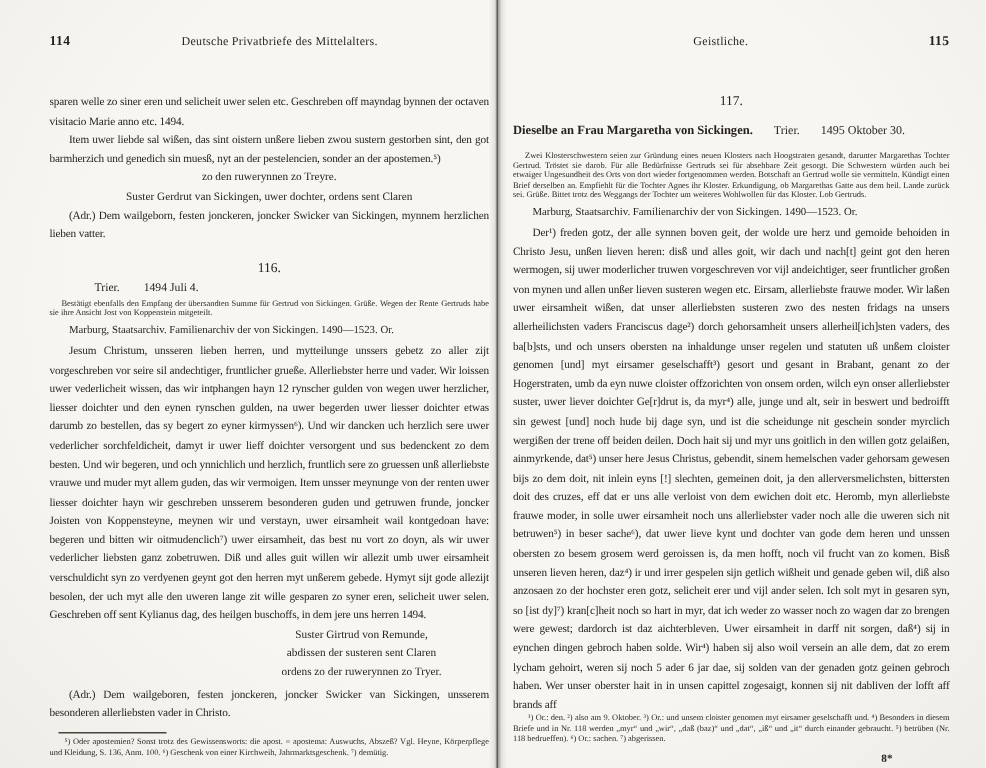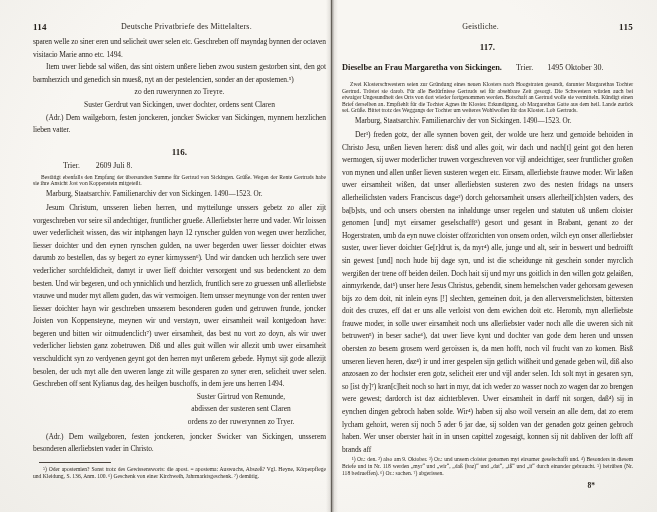--- a/index.html
+++ b/index.html
@@ -15,30 +15,30 @@
   .page-left{left:33px;width:293px;}
   .page-right{left:342px;width:291px;}
   .gutter{
     position:absolute;top:0;left:326px;width:12px;height:512px;
     background:linear-gradient(90deg,rgba(70,62,54,0) 0%,rgba(70,62,54,0.10) 30%,rgba(50,44,38,0.45) 50%,rgba(70,62,54,0.10) 70%,rgba(70,62,54,0) 100%);
   }
   .gutter-line{
     position:absolute;top:0;left:331px;width:1px;height:512px;
     background:rgba(40,34,28,0.55);
   }
-  .runhead{display:flex;align-items:flex-start;margin-bottom:4px;}
+  .runhead{display:flex;align-items:center;margin-bottom:30px;}
   .pagenum{font-weight:bold;font-size:9px;letter-spacing:.3px;}
   .runtitle{flex:1;text-align:center;font-weight:normal;font-size:8px;letter-spacing:.2px;}
   .body-text{
     font-size:7.5px;line-height:12.6px;text-align:justify;letter-spacing:-0.1px;
   }
   .body-text.indent{text-indent:13px;}
   .centered{ text-align:center;font-size:7.5px;line-height:12.6px;}
   .sig-block{margin:0 0 2px 42%;font-size:7.5px;line-height:12.6px;text-align:center;}
-  .letter-no{text-align:center;font-weight:bold;font-size:9px;margin:10px 0 4px 0;}
+  .letter-no{text-align:center;font-weight:normal;font-size:9px;margin:10px 0 4px 0;}
   .letter-head{font-weight:bold;font-size:8.2px;line-height:12px;text-align:center;letter-spacing:.1px;}
   .dateline{font-size:7.8px;margin:3px 0 4px 30px;}
   .dateline .d2{margin-left:14px;}
   .regest{font-size:5.6px;line-height:6.6px;text-align:justify;margin:3px 0 3px 0;color:#2b2620;}
   .regest.ind{text-indent:8px;}
   .source{font-size:7.2px;margin:3px 0 4px 0;text-indent:13px;font-family:Liberation Serif, serif;}
   .fnrule{width:72px;border:0;border-top:1px solid #4a443d;margin:6px 0 3px 6px;}
   .footnotes{font-size:5.6px;line-height:6.8px;text-align:justify;text-indent:10px;color:#2b2620;}
   .headline-inline{display:block;text-align:left;}
   .headline-inline .ttl{font-weight:bold;font-size:8.4px;}
@@ -61,21 +61,21 @@
 
   <div class="body-text">sparen welle zo siner eren und selicheit uwer selen etc. Geschreben off mayndag bynnen der octaven visitacio Marie anno etc. 1494.</div>
   <div class="body-text indent">Item uwer liebde sal wißen, das sint oistern unßere lieben zwou sustern gestorben sint, den got barmherzich und genedich sin muesß, nyt an der pestelencien, sonder an der apostemen.⁵)</div>
   <div class="centered">zo den ruwerynnen zo Treyre.</div>
   <div class="centered">Suster Gerdrut van Sickingen, uwer dochter, ordens sent Claren</div>
   <div class="body-text indent">(Adr.) Dem wailgeborn, festen jonckeren, joncker Swicker van Sickingen, mynnem herzlichen lieben vatter.</div>
 
   <div class="letter-no">116.</div>
   <div class="dateline">
     <span class="d1">Trier.</span>
-    <span class="d2">2609 Juli 8.</span>
+    <span class="d2">1494 Juli 4.</span>
   </div>
   <div class="regest ind">Bestätigt ebenfalls den Empfang der übersandten Summe für Gertrud von Sickingen. Grüße. Wegen der Rente Gertruds habe sie ihre Ansicht Jost von Koppenstein mitgeteilt.</div>
   <div class="source">Marburg, Staatsarchiv.  Familienarchiv der von Sickingen.  1490—1523.  Or.</div>
   <div class="body-text indent">Jesum Christum, unsseren lieben herren, und mytteilunge unssers gebetz zo aller zijt vorgeschreben vor seire sil andechtiger, fruntlicher grueße.  Allerliebster herre und vader.  Wir loissen uwer vederlicheit wissen, das wir intphangen hayn 12 rynscher gulden von wegen uwer herzlicher, liesser doichter und den eynen rynschen gulden, na uwer begerden uwer liesser doichter etwas darumb zo bestellen, das sy begert zo eyner kirmyssen⁶).  Und wir dancken uch herzlich sere uwer vederlicher sorchfeldicheit, damyt ir uwer lieff doichter versorgent und sus bedenckent zo dem besten.  Und wir begeren, und och ynnichlich und herzlich, fruntlich sere zo gruessen unß allerliebste vrauwe und muder myt allem guden, das wir vermoigen.  Item unsser meynunge von der renten uwer liesser doichter hayn wir geschreben unsserem besonderen guden und getruwen frunde, joncker Joisten von Koppensteyne, meynen wir und verstayn, uwer eirsamheit wail kontgedoan have: begeren und bitten wir oitmudenclich⁷) uwer eirsamheit, das best nu vort zo doyn, als wir uwer vederlicher liebsten ganz zobetruwen.  Diß und alles guit willen wir allezit umb uwer eirsamheit verschuldicht syn zo verdyenen geynt got den herren myt unßerem gebede.  Hymyt sijt gode allezijt besolen, der uch myt alle den uweren lange zit wille gesparen zo syner eren, selicheit uwer selen.  Geschreben off sent Kylianus dag, des heilgen buschoffs, in dem jere uns herren 1494.</div>
   <div class="sig-block">
     <div>Suster Girtrud von Remunde,</div>
     <div>abdissen der susteren sent Claren</div>
     <div>ordens zo der ruwerynnen zo Tryer.</div>
   </div>
   <div class="body-text indent">(Adr.) Dem wailgeboren, festen jonckeren, joncker Swicker van Sickingen, unsserem besonderen allerliebsten vader in Christo.</div>

